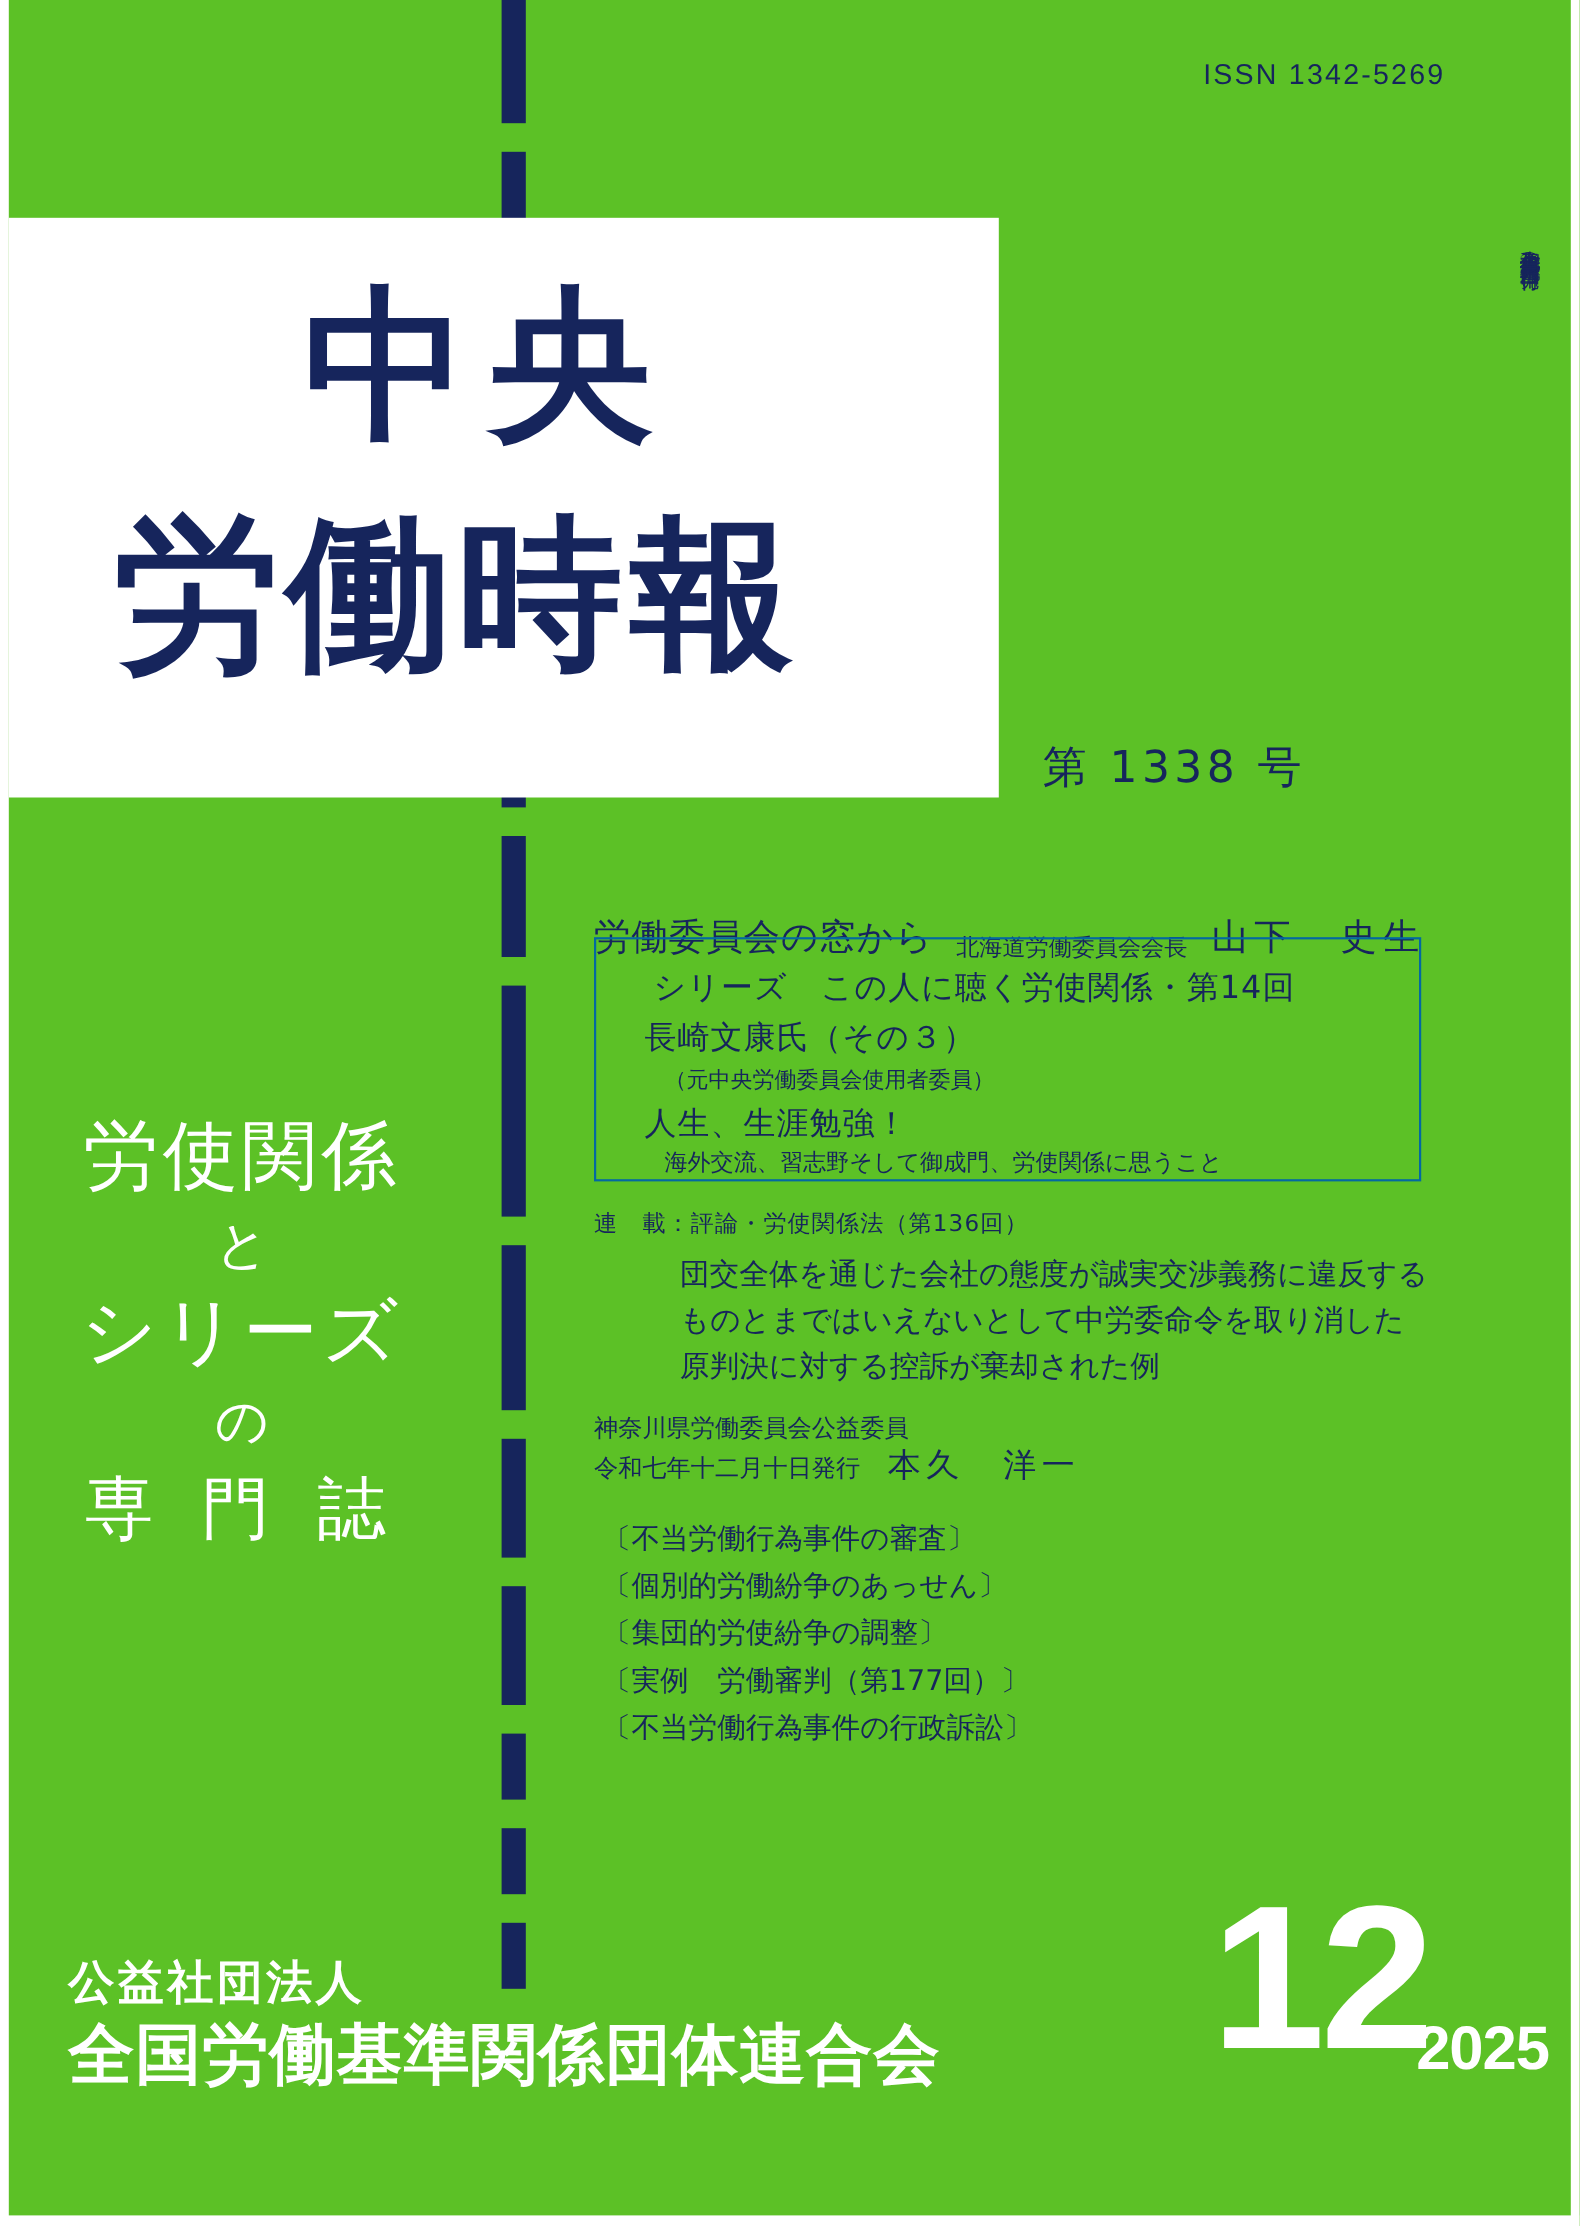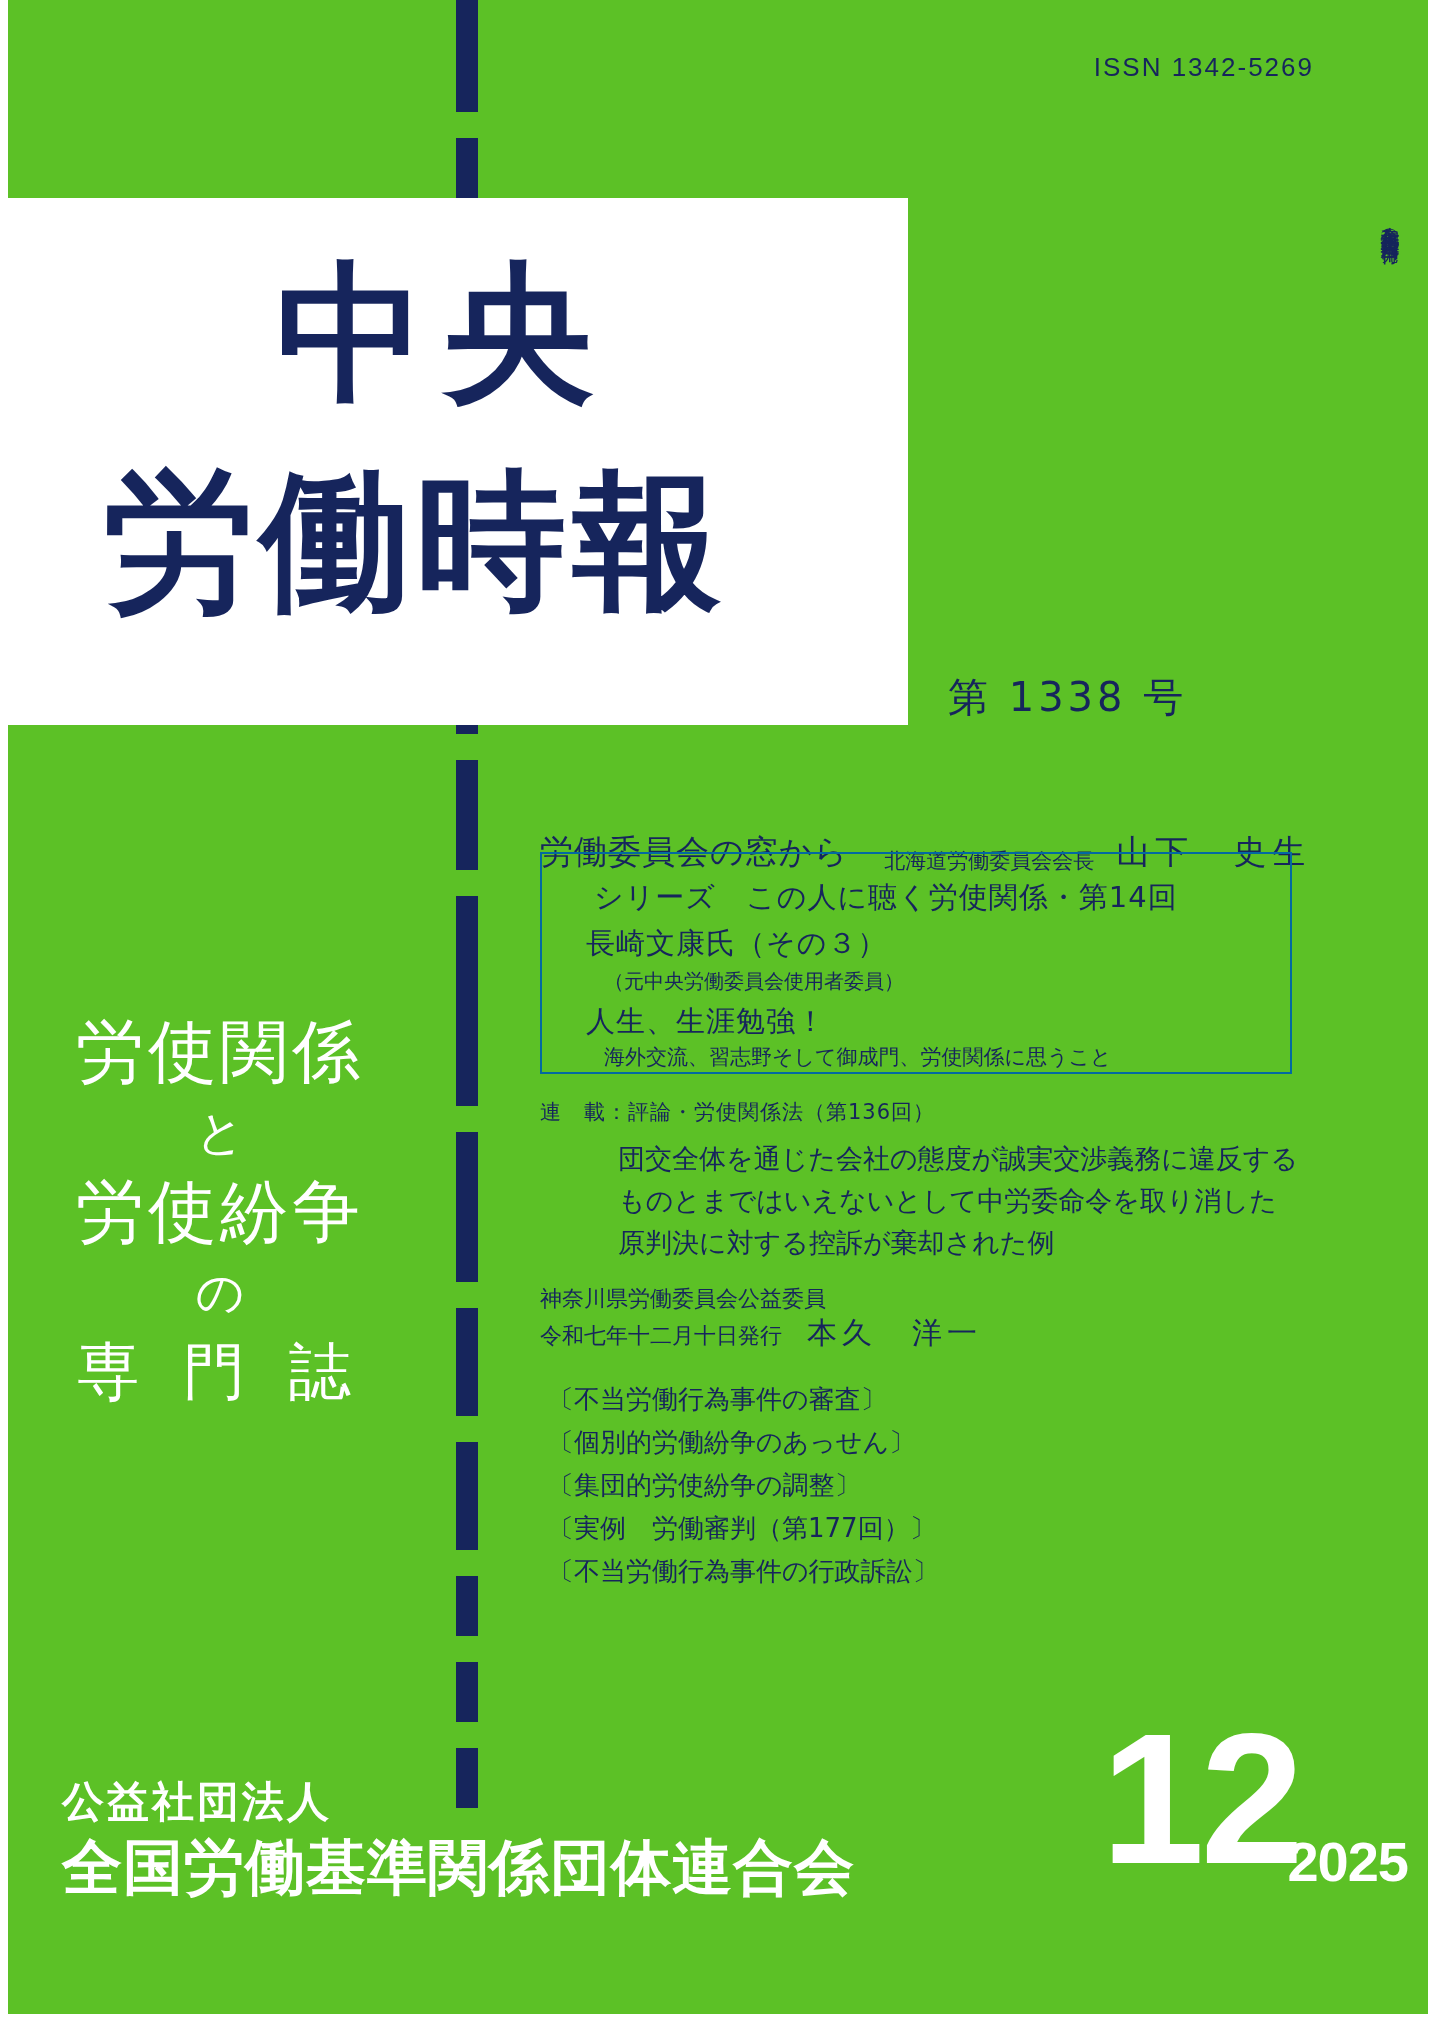--- a/index.html
+++ b/index.html
@@ -160,21 +160,21 @@
     font-family: "DejaVu Sans", serif;
     display: flex;
     align-items: flex-end;
   }
   .window-line .wl-title {
     font-size: 33px;
     letter-spacing: 1px;
   }
   .window-line .wl-aff {
     font-size: 21px;
-    margin-left: 36px;
+    margin-left: 21px;
   }
   .window-line .wl-name {
     font-size: 33px;
     margin-left: 22px;
     letter-spacing: 6px;
     margin-top: 40px;
   }
 
   .series-box {
     position: absolute;
@@ -330,21 +330,21 @@
   <div class="title-panel">
     <div class="title-main">中央</div>
     <div class="title-line2">労働時報</div>
   </div>
 
   <div class="issue-no">第 1338 号</div>
 
   <div class="slogan">
     <div class="big">労使関係</div>
     <div class="mid">と</div>
-    <div class="big">労使紛争</div>
+    <div class="big">シリーズ</div>
     <div class="mid">の</div>
     <div class="last">専 門 誌</div>
   </div>
 
   <div class="window-line">
     <span class="wl-title">労働委員会の窓から</span>
     <span class="wl-aff">北海道労働委員会会長</span>
     <span class="wl-name">山下　史生</span>
   </div>
 

